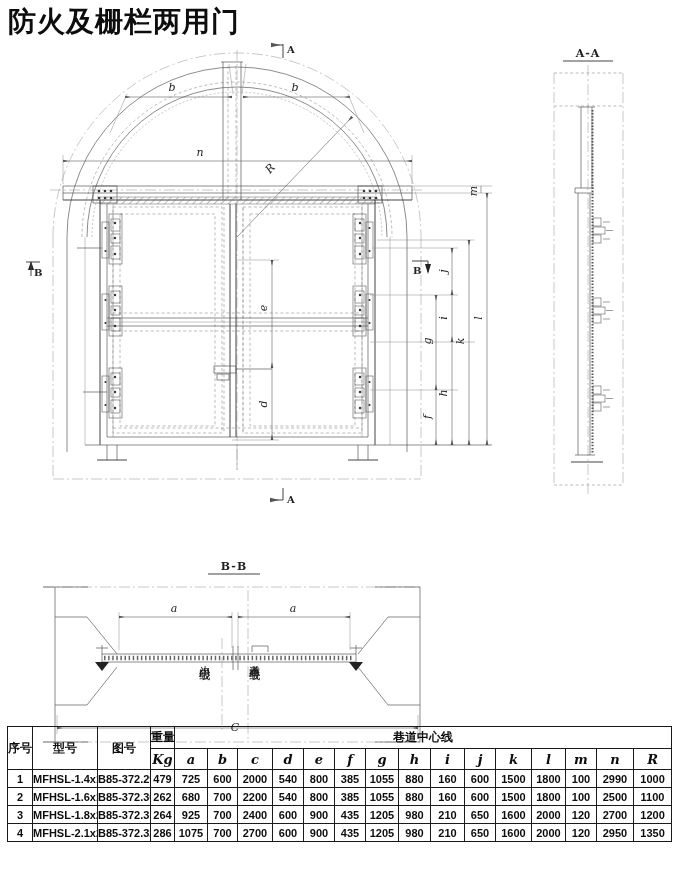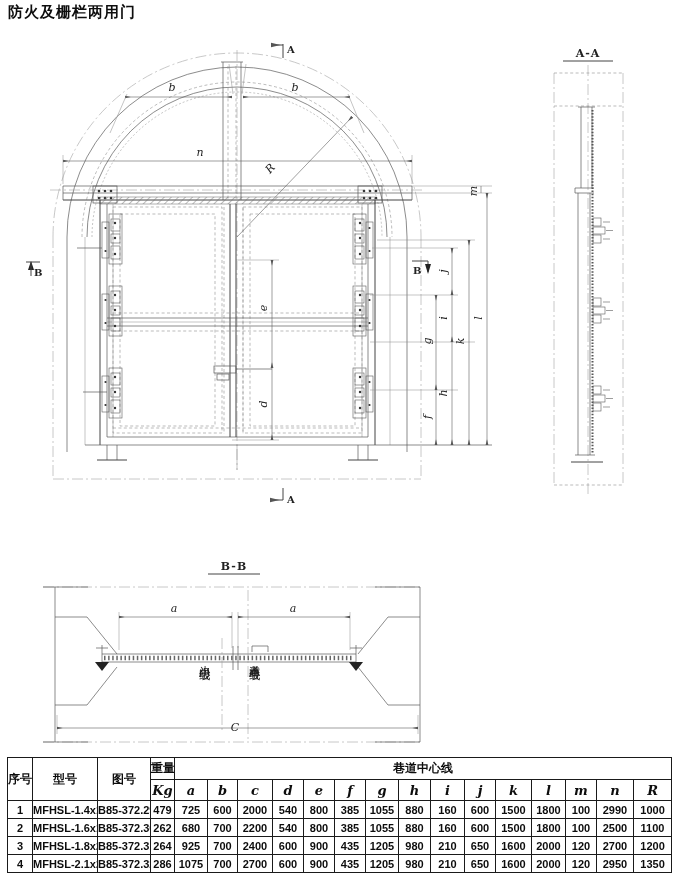--- a/index.html
+++ b/index.html
@@ -1,30 +1,30 @@
 <!DOCTYPE html>
 <html><head>
 <meta charset="utf-8">
 <style>
   html,body{margin:0;padding:0;background:#fff;}
   body{width:680px;height:874px;position:relative;font-family:"Liberation Sans",sans-serif;overflow:hidden;}
-  .page-title{position:absolute;left:8px;top:3px;font-size:15px;font-weight:bold;color:#0d0d0d;letter-spacing:1px;}
+  .page-title{position:absolute;left:8px;top:3px;font-size:28px;font-weight:bold;color:#0d0d0d;letter-spacing:1px;}
   svg.drawing{position:absolute;left:0;top:0;}
   svg .ln{stroke:#5a5a5a;stroke-width:.7;fill:none;}
   svg .ln2{stroke:#444;stroke-width:1;fill:none;}
   svg .thin{stroke:#8a8a8a;stroke-width:.5;fill:none;}
   svg .dash{stroke:#8f8f8f;stroke-width:.6;fill:none;stroke-dasharray:3 2.4;}
   svg .cline{stroke:#9a9a9a;stroke-width:.55;fill:none;stroke-dasharray:11 3 2 3;}
   svg .dim{stroke:#5f5f5f;stroke-width:.6;fill:none;}
   svg text{fill:#222;}
   svg .dimtxt{font-family:"DejaVu Serif",serif;font-style:italic;font-size:11px;}
   svg .sect{font-family:"DejaVu Serif",serif;font-weight:bold;font-size:10px;}
   svg .vtitle{font-family:"DejaVu Serif",serif;font-weight:bold;font-size:11px;letter-spacing:1px;}
   .vtext{position:absolute;writing-mode:vertical-rl;text-orientation:upright;font-size:11px;line-height:1.25;color:#1a1a1a;letter-spacing:1px;}
-  table.spec{position:absolute;left:7px;top:757px;width:584px;border-collapse:collapse;table-layout:fixed;
+  table.spec{position:absolute;left:7px;top:726px;width:584px;border-collapse:collapse;table-layout:fixed;
              font-size:11px;font-weight:bold;color:#0d0d0d;text-align:center;}
   table.spec th,table.spec td{border:1px solid #1a1a1a;padding:0;white-space:nowrap;overflow:hidden;}
   table.spec thead tr.h1 th{height:21px;font-size:12px;}
   table.spec thead tr.h2 th{height:20px;font-family:"DejaVu Serif",serif;font-style:italic;font-size:13px;}
   table.spec thead th.cjk{font-family:"Liberation Sans",sans-serif;font-style:normal;}
   table.spec tbody td{height:17px;}
 </style>
 </head>
 <body>
 

